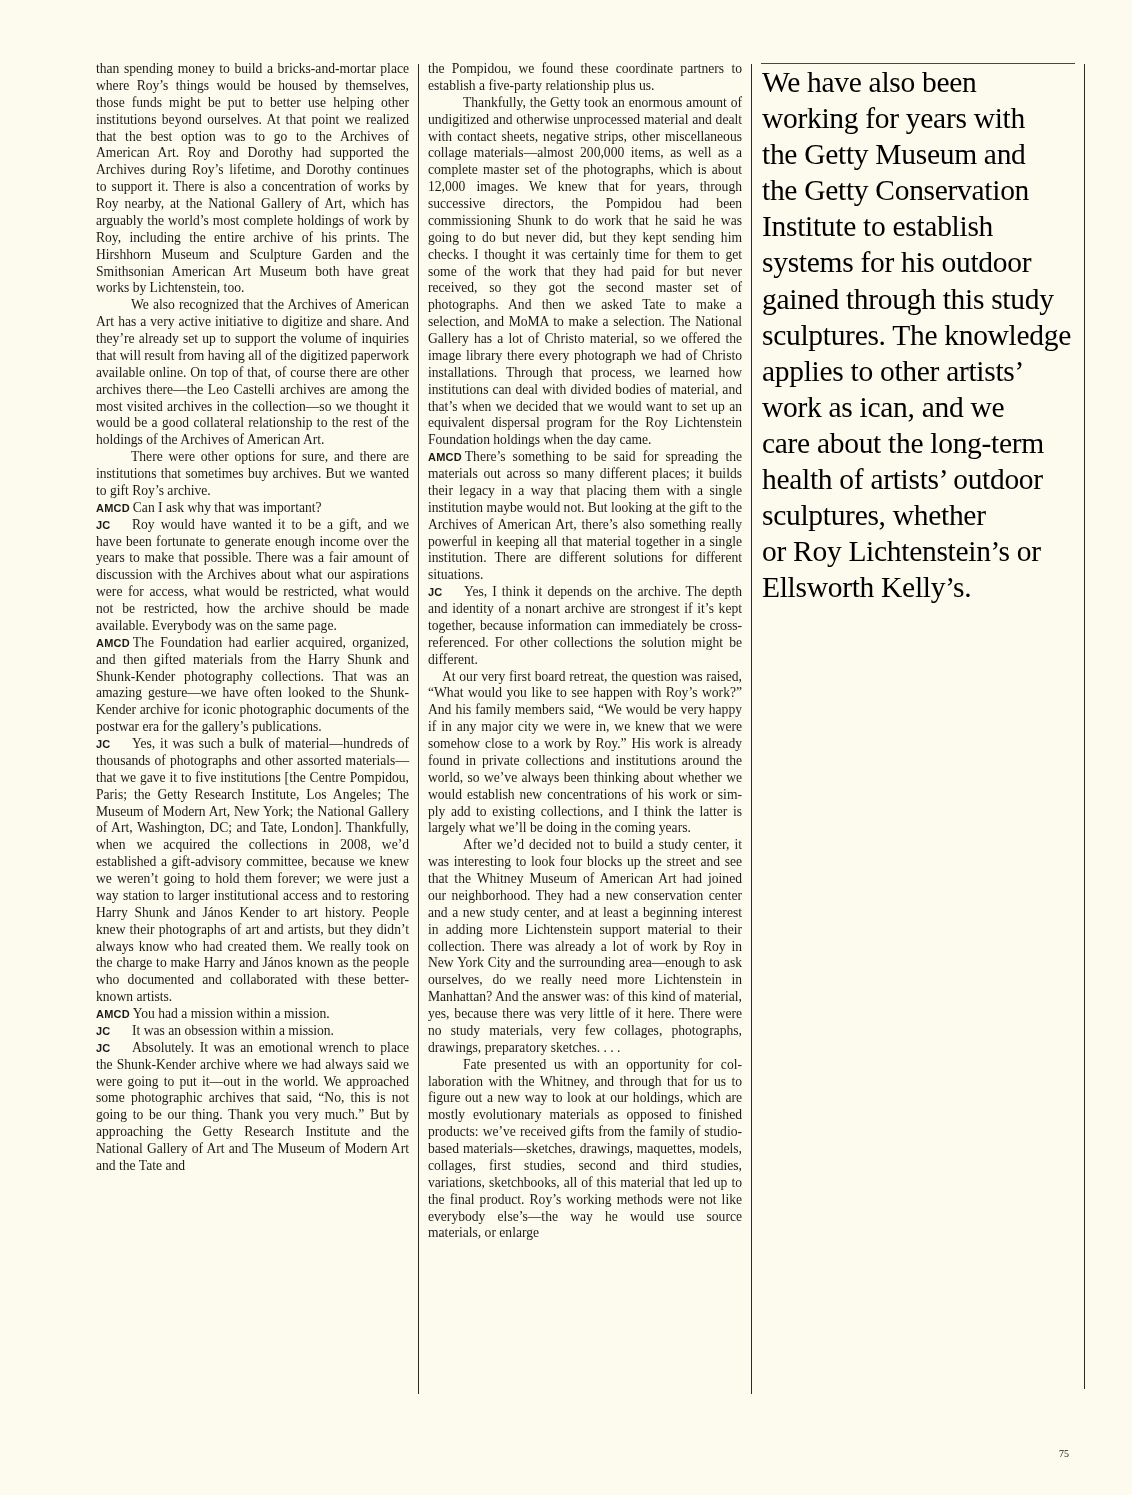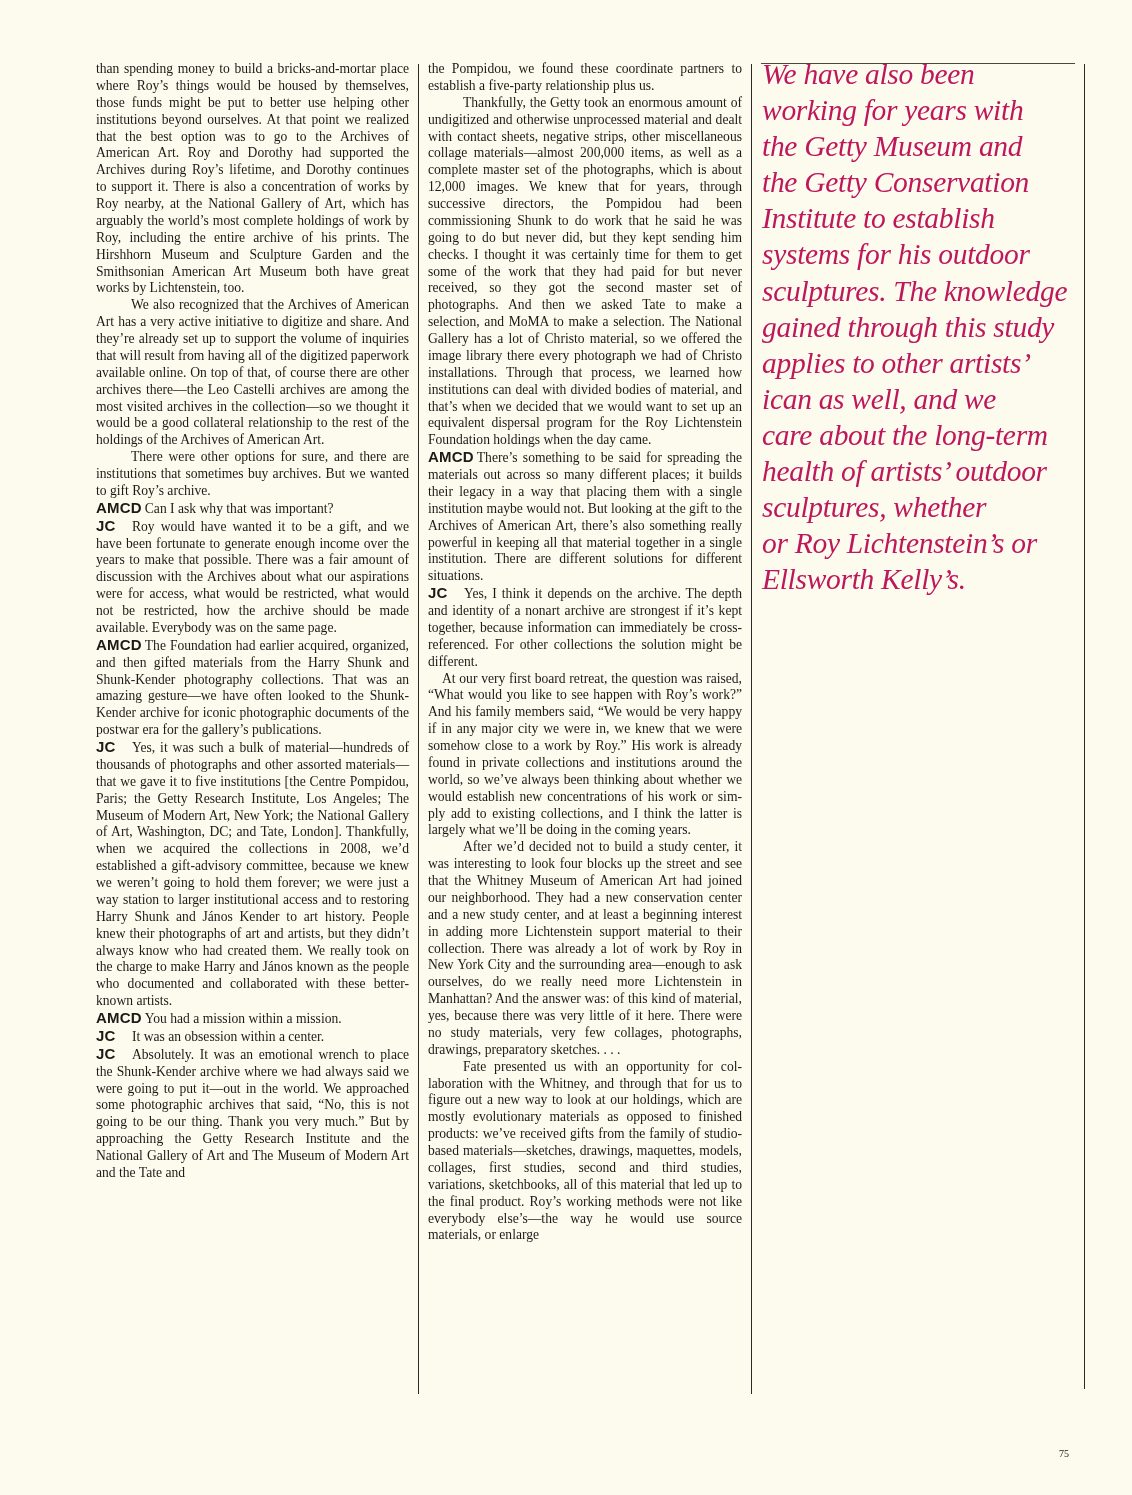--- a/index.html
+++ b/index.html
@@ -21,21 +21,21 @@
       hyphens: manual;
     }
     .col-left { left: 96px; width: 313px; }
     .col-mid { left: 428px; width: 314px; }
     .col p { margin: 0; }
     .col p.indent { text-indent: 35px; }
     .col p.indent-small { text-indent: 14px; }
     .spk {
       font-family: "Liberation Sans", "DejaVu Sans", sans-serif;
       font-weight: bold;
-      font-size: 15px;
+      font-size: 11px;
       letter-spacing: 0.2px;
       display: inline-block;
     }
     .spk.jc { width: 36px; }
     .spk.amcd { margin-right: 3px; }
     .rule-v {
       position: absolute;
       width: 1px;
       background: #2b2925;
     }
@@ -46,26 +46,25 @@
       position: absolute;
       left: 761px;
       top: 63px;
       width: 314px;
       height: 1px;
       background: #4a4740;
     }
     .pullquote {
       position: absolute;
       left: 762px;
-      top: 56px;
+      top: 64px;
       width: 320px;
-      font-style: italic;
       font-size: 29.5px;
       line-height: 36.1px;
-      color: #be185d;
+      color: #000000;
       letter-spacing: -0.3px;
     }
     .pullquote span { display: block; white-space: nowrap; }
     .page-number {
       position: absolute;
       left: 1059px;
       top: 1448px;
       font-size: 10px;
       font-family: "Liberation Serif", serif;
     }
@@ -97,21 +96,21 @@
   <p>
     <span class="spk amcd">AMCD</span><span>The Foundation had earlier acquired, organ­ized, and then gifted materials from the Harry Shunk and Shunk-Kender photography collec­tions. That was an amazing gesture—we have often looked to the Shunk-Kender archive for iconic pho­tographic documents of the postwar era for the gal­lery’s publications.</span>
   </p>
   <p>
     <span class="spk jc">JC</span><span>Yes, it was such a bulk of material—hundreds of thousands of photographs and other assorted materials—that we gave it to five institutions [the Centre Pompidou, Paris; the Getty Research Insti­tute, Los Angeles; The Museum of Modern Art, New York; the National Gallery of Art, Washington, DC; and Tate, London]. Thankfully, when we acquired the collections in 2008, we’d established a gift-advi­sory committee, because we knew we weren’t going to hold them forever; we were just a way station to larger institutional access and to restoring Harry Shunk and János Kender to art history. People knew their photographs of art and artists, but they didn’t always know who had created them. We really took on the charge to make Harry and János known as the people who documented and collaborated with these better-known artists.</span>
   </p>
   <p>
     <span class="spk amcd">AMCD</span><span>You had a mission within a mission.</span>
   </p>
   <p>
-    <span class="spk jc">JC</span><span>It was an obsession within a center.</span>
+    <span class="spk jc">JC</span><span>It was an obsession within a mission.</span>
   </p>
   <p>
     <span class="spk jc">JC</span><span>Absolutely. It was an emotional wrench to place the Shunk-Kender archive where we had always said we were going to put it—out in the world. We approached some photographic archives that said, “No, this is not going to be our thing. Thank you very much.” But by approaching the Getty Research Institute and the National Gallery of Art and The Museum of Modern Art and the Tate and</span>
   </p>
 </div>
 
 <div class="col col-mid">
   <p>
     <span>the Pompidou, we found these coordinate partners to establish a five-party relationship plus us.</span>
   </p>
@@ -135,24 +134,24 @@
   </p>
 </div>
 
 <div class="pullquote">
   <span>We have also been</span>
   <span>working for years with</span>
   <span>the Getty Museum and</span>
   <span>the Getty Conservation</span>
   <span>Institute to establish</span>
   <span>systems for his outdoor</span>
+  <span>gained through this study</span>
   <span>sculptures. The knowledge</span>
-  <span>gained through this study</span>
   <span>applies to other artists’</span>
-  <span>ican as well, and we</span>
+  <span>work as ican, and we</span>
   <span>care about the long-term</span>
   <span>health of artists’ outdoor</span>
   <span>sculptures, whether</span>
   <span>or Roy Lichtenstein’s or</span>
   <span>Ellsworth Kelly’s.</span>
 </div>
 
 <div class="page-number">75</div>
 
 </body></html>

